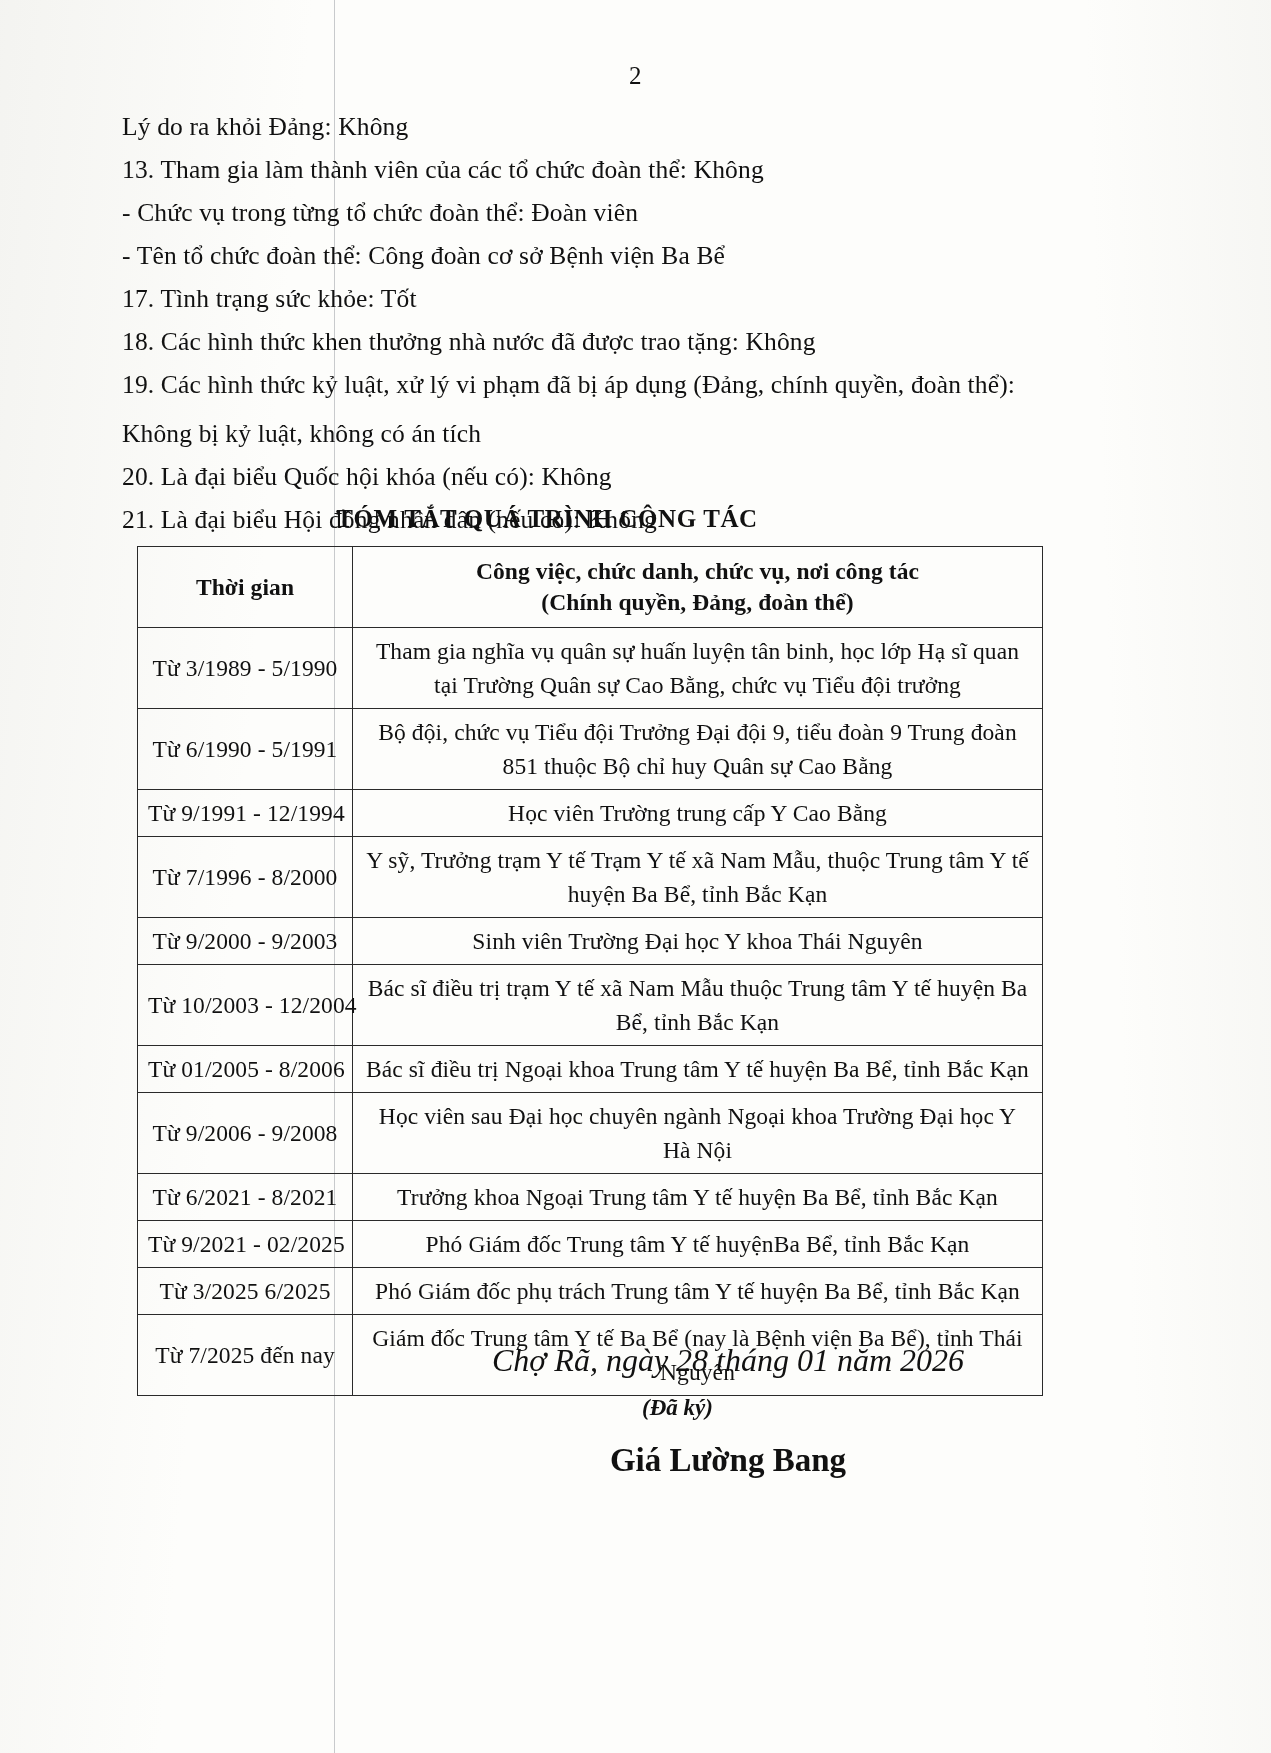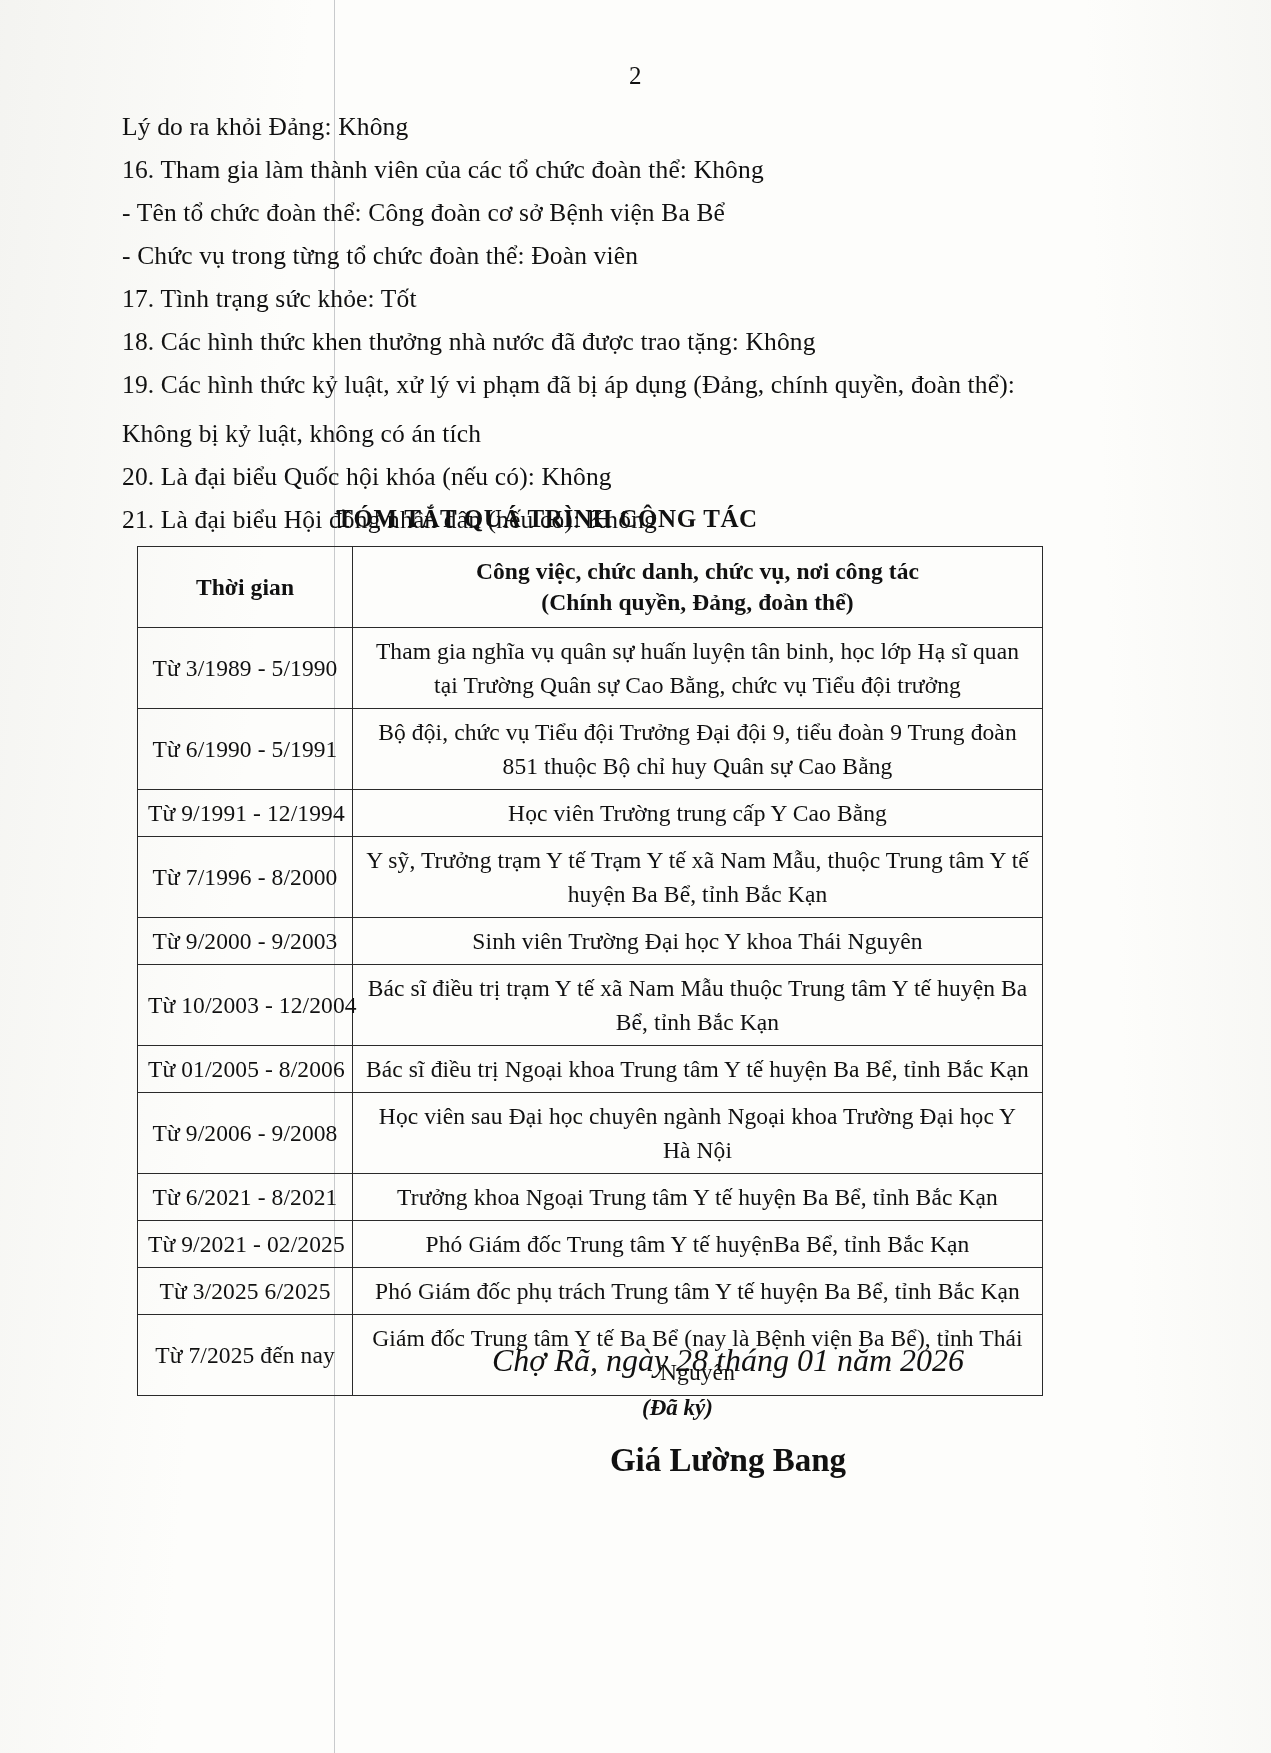--- a/index.html
+++ b/index.html
@@ -143,23 +143,23 @@
 
 <div class="page">
 
   <div class="scan-tint"></div>
   <div class="fold-line"></div>
 
   <div class="page-number">2</div>
 
   <div class="body-block">
     <p class="para">Lý do ra khỏi Đảng: Không</p>
-    <p class="para">16. Tham gia làm thành viên của các tổ chức đoàn thể: Không</p>
+    <p class="para">13. Tham gia làm thành viên của các tổ chức đoàn thể: Không</p>
+    <p class="para">- Chức vụ trong từng tổ chức đoàn thể: Đoàn viên</p>
     <p class="para">- Tên tổ chức đoàn thể: Công đoàn cơ sở Bệnh viện Ba Bể</p>
-    <p class="para">- Chức vụ trong từng tổ chức đoàn thể: Đoàn viên</p>
     <p class="para">17. Tình trạng sức khỏe: Tốt</p>
     <p class="para">18. Các hình thức khen thưởng nhà nước đã được trao tặng: Không</p>
     <p class="para tight">19. Các hình thức kỷ luật, xử lý vi phạm đã bị áp dụng (Đảng, chính quyền, đoàn thể):</p>
     <p class="para">Không bị kỷ luật, không có án tích</p>
     <p class="para">20. Là đại biểu Quốc hội khóa (nếu có): Không</p>
     <p class="para">21. Là đại biểu Hội đồng nhân dân (nếu có): Không</p>
   </div>
 
   <div class="section-title">TÓM TẮT QUÁ TRÌNH CÔNG TÁC</div>
 

